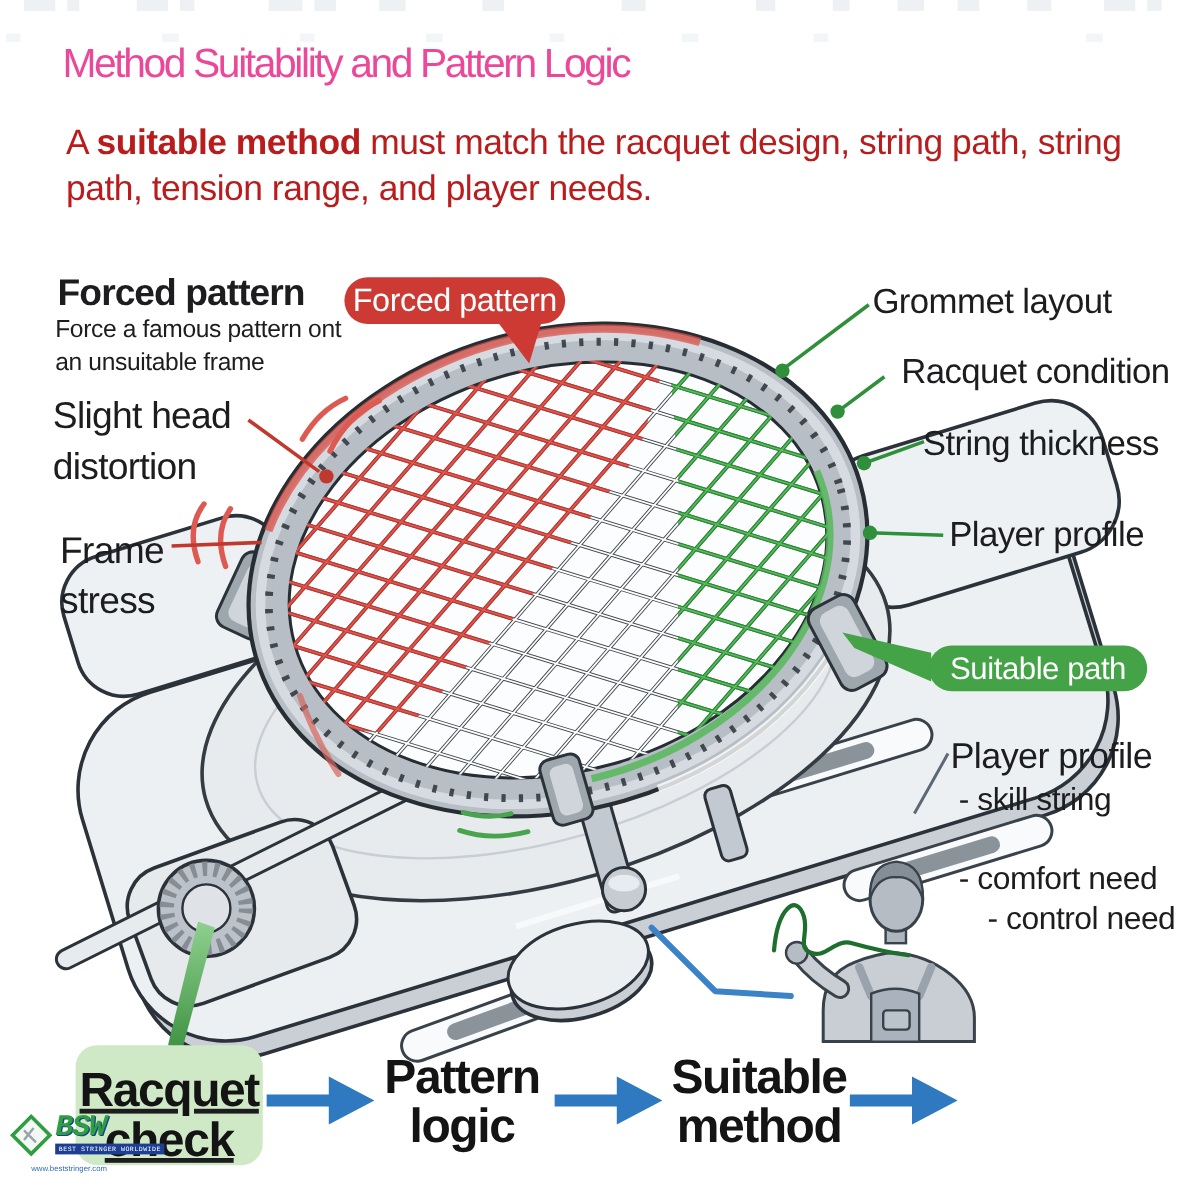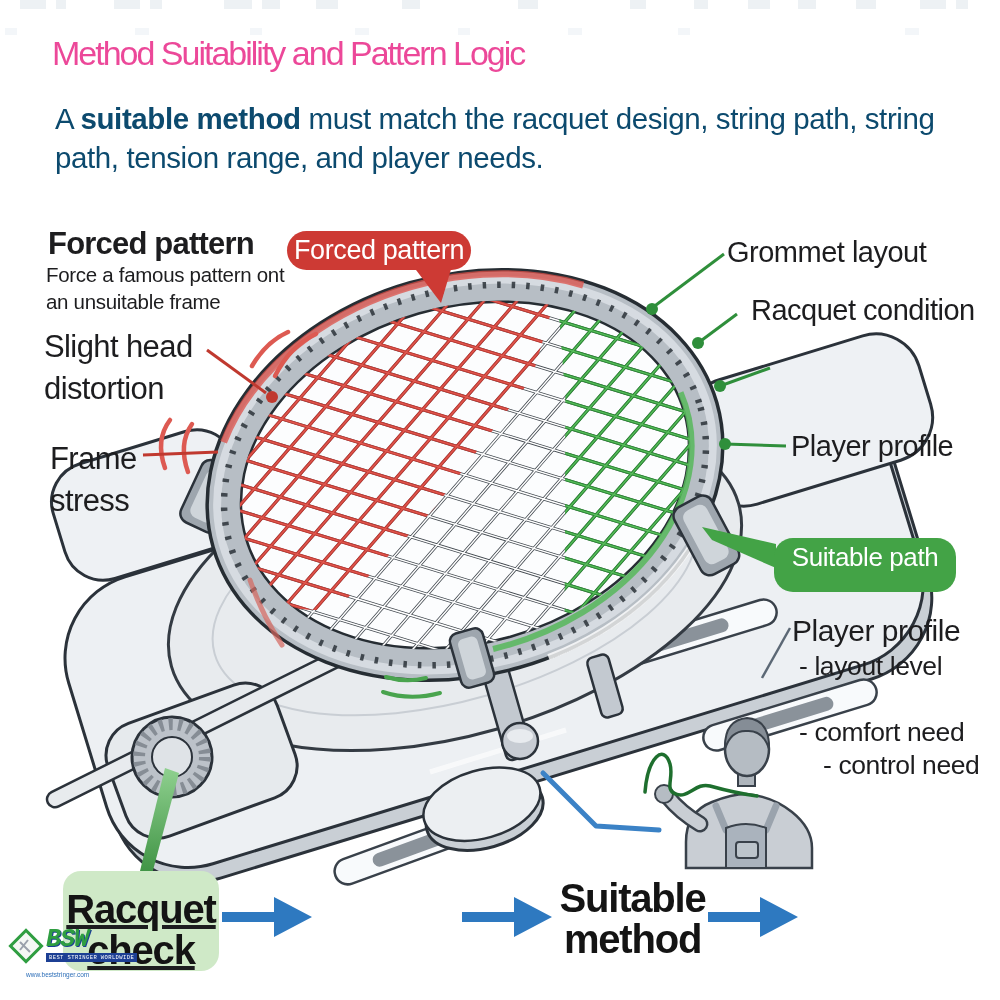--- a/index.html
+++ b/index.html
@@ -1,31 +1,31 @@
 <!DOCTYPE html>
 <html><head>
 <meta charset="utf-8">
 <style>
   html,body{margin:0;padding:0;background:#fff;}
   .canvas{position:relative;width:1000px;height:1000px;background:#ffffff;overflow:hidden;
           font-family:"Liberation Sans", sans-serif;color:#1d1d1f;}
   .art{position:absolute;left:0;top:0;z-index:1;}
   .txt{position:absolute;z-index:2;}
   .title{left:52px;top:34px;font-size:34px;font-weight:400;letter-spacing:-2px;color:#ec4899;white-space:nowrap;}
-  .subtitle{left:55px;top:99px;width:905px;font-size:29.5px;letter-spacing:-0.4px;line-height:39px;color:#0c4a6e;}
+  .subtitle{left:55px;top:99px;width:905px;font-size:29.5px;letter-spacing:-0.4px;line-height:39px;color:#b91c1c;}
   .subtitle b{font-weight:700;}
   .lbl{color:#1d1d1f;}
   .fp-head{left:48px;top:226px;font-size:31px;font-weight:700;letter-spacing:-0.8px;}
   .fp-desc{left:46px;top:262px;width:240px;font-size:20.5px;line-height:26.5px;letter-spacing:-0.3px;}
   .big-lbl{font-size:31px;line-height:42px;letter-spacing:-0.6px;}
   .r-lbl{font-size:29px;letter-spacing:-0.5px;white-space:nowrap;}
   .badge{position:absolute;z-index:2;color:#fff;text-align:center;letter-spacing:-0.4px;}
   .badge-red{left:287px;top:231px;width:184px;height:39px;line-height:39px;font-size:27px;
              background:#cd3a34;border-radius:20px;}
-  .badge-green{left:774px;top:538px;width:182px;height:54px;line-height:38px;font-size:26px;
+  .badge-green{left:774px;top:538px;width:182px;height:38px;line-height:38px;font-size:26px;
              background:#43a346;border-radius:19px;}
   .pp-head{left:792px;top:614px;font-size:30px;letter-spacing:-0.5px;white-space:nowrap;}
   .pp-item{left:799px;font-size:26.5px;letter-spacing:-0.4px;white-space:nowrap;}
   .flow-lbl{font-size:40px;font-weight:700;letter-spacing:-1.2px;line-height:41px;text-align:center;color:#141414;}
   .flow-box{left:63px;top:871px;width:156px;height:100px;background:#cfe9c7;border-radius:18px;
             display:flex;align-items:flex-end;justify-content:center;text-decoration:underline;}
   .arrow{position:absolute;z-index:2;width:92px;height:48px;}
   .logo{position:absolute;z-index:3;left:8px;top:928px;display:flex;align-items:flex-start;}
   .logo-right{margin-left:2px;font-family:Liberation Mono, monospace;}
   .logo-name{font-size:25px;font-weight:700;font-style:italic;color:#2f9e41;line-height:24px;
@@ -593,35 +593,37 @@
 <div class="txt lbl fp-head">Forced pattern</div>
 <div class="txt lbl fp-desc">Force a famous pattern ont an unsuitable frame</div>
 <div class="txt lbl big-lbl" style="left:44px;top:326px;width:225px;">Slight head distortion</div>
 <div class="txt lbl big-lbl" style="left:50px;top:438px;width:140px;">Frame stress</div>
 
 <div class="badge badge-red">Forced pattern</div>
 <div class="badge badge-green">Suitable path</div>
 
 <div class="txt lbl r-lbl" style="left:727px;top:236px;">Grommet layout</div>
 <div class="txt lbl r-lbl" style="left:751px;top:294px;">Racquet condition</div>
+<div class="txt lbl r-lbl" style="left:769px;top:354px;">String thickness</div>
 <div class="txt lbl r-lbl" style="left:791px;top:430px;">Player profile</div>
 
 <div class="txt lbl pp-head">Player profile</div>
-<div class="txt lbl pp-item" style="top:651px;">- layout level</div>
+<div class="txt lbl pp-item" style="top:651px;">- skill string</div>
 <div class="txt lbl pp-item" style="top:717px;">- comfort need</div>
 <div class="txt lbl pp-item" style="top:750px;margin-left:24px;">- control need</div>
 
 <div class="txt flow-box">
   <div class="flow-lbl" style="width:150px;">Racquet check</div>
 </div>
 <div class="arrow" style="left:222px;top:893px;">
   <svg width="92" height="48">
         <path d="M0,19 L52,19 L52,4 L90,24 L52,44 L52,29 L0,29 Z" fill="#2e79c0"></path>
       </svg>
 </div>
+<div class="txt flow-lbl" style="left:300px;top:878px;width:170px;">Pattern logic</div>
 <div class="arrow" style="left:462px;top:893px;">
   <svg width="92" height="48">
         <path d="M0,19 L52,19 L52,4 L90,24 L52,44 L52,29 L0,29 Z" fill="#2e79c0"></path>
       </svg>
 </div>
 <div class="txt flow-lbl" style="left:540px;top:878px;width:185px;">Suitable method</div>
 <div class="arrow" style="left:708px;top:893px;">
   <svg width="92" height="48">
         <path d="M0,19 L52,19 L52,4 L90,24 L52,44 L52,29 L0,29 Z" fill="#2e79c0"></path>
       </svg>

